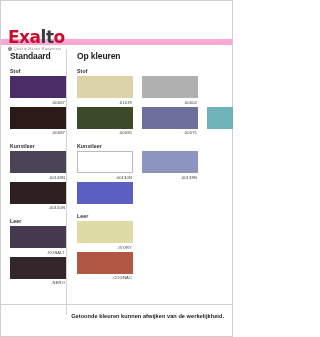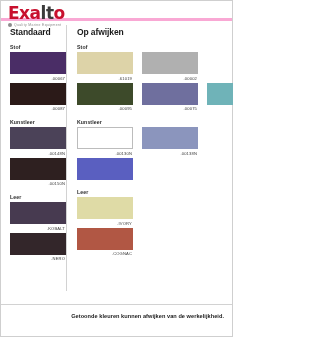--- a/index.html
+++ b/index.html
@@ -6,21 +6,21 @@
   body{
     width:233px;height:337px;overflow:hidden;
     font-family:"Liberation Sans","DejaVu Sans",sans-serif;
     color:#1a1a1a;
     -webkit-font-smoothing:antialiased;
   }
   .page{position:relative;width:233px;height:337px;box-sizing:border-box;
         border:1px solid #cfcfcf;background:#fff;}
 
   
-  .header{position:relative;height:20px;border-bottom:3px solid #f9a8d4;box-sizing:border-box;}
+  .header{position:relative;height:20px;border-bottom:6px solid #f9a8d4;box-sizing:border-box;margin-top:24px;}
   .logo-wrap{position:absolute;left:7px;top:4px;}
   .logo-word{font-family:"DejaVu Sans","Liberation Sans",sans-serif;
              font-size:17px;font-weight:bold;letter-spacing:-0.5px;line-height:17px;
              color:#c8102e;}
   .logo-word .dark{color:#3b3b3b;}
   .logo-tag{display:flex;align-items:center;gap:2px;margin-top:1px;}
   .logo-dot{width:4px;height:4px;border-radius:50%;background:#8c8c8c;flex:0 0 auto;}
   .logo-tagtext{font-size:3.4px;letter-spacing:0.35px;color:#8a8a8a;
                 font-family:"Liberation Sans",sans-serif;white-space:nowrap;}
   .head-right{position:absolute;right:8px;top:4px;text-align:right;}
@@ -118,21 +118,21 @@
             <div class="swatch" style="background:#33262a"></div>
             <div class="swatch-label">.NERO</div>
           </div>
         </div>
       </div>
     </div>
 
     <div class="col-div"></div>
 
     <div class="col col-right">
-      <div class="col-title">Op afwijken</div>
+      <div class="col-title">Op kleuren</div>
 
       <div class="group group-first">
         <div class="group-title">Stof</div>
         <div class="swatch-row">
           <div class="swatch-cell">
             <div class="swatch" style="background:#ddd3a8"></div>
             <div class="swatch-label">.61019</div>
           </div>
           <div class="swatch-cell">
             <div class="swatch" style="background:#b0b0b0"></div>

